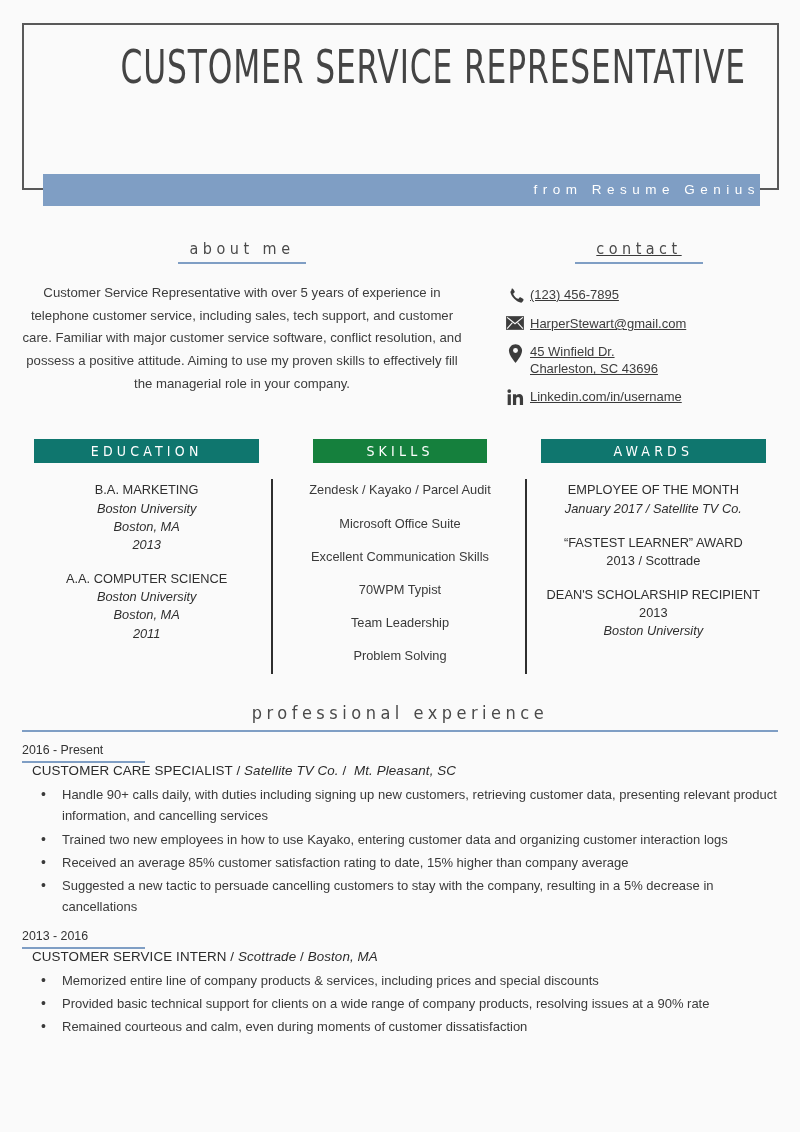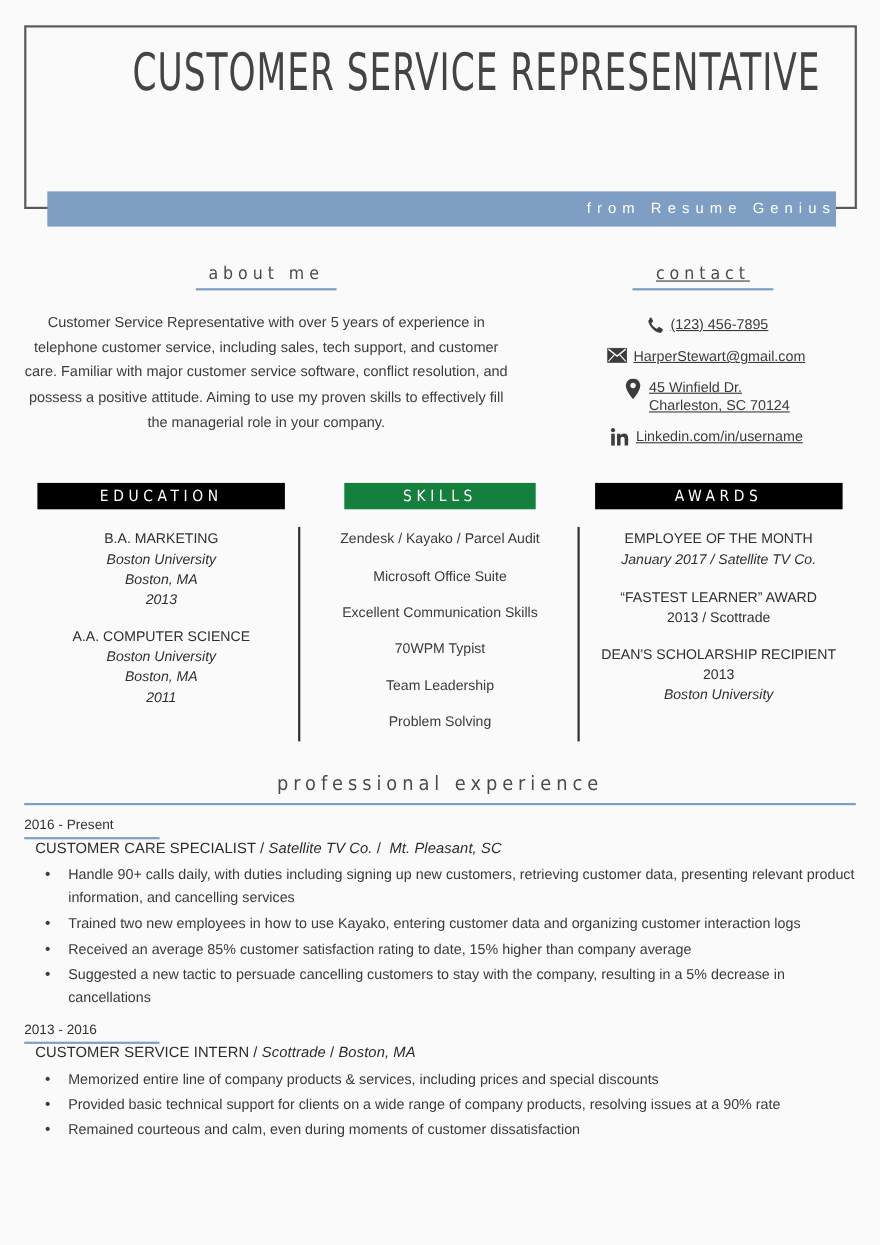--- a/index.html
+++ b/index.html
@@ -86,21 +86,20 @@
     line-height: 1.72;
     text-align: center;
     color: #3c3c3c;
   }
 
   .contact-list { margin-top: 22px; }
   .contact-row {
     display: flex;
     align-items: flex-start;
     margin-bottom: 11px;
-    justify-content: center;
   }
   .contact-icon {
     width: 30px; min-width: 30px;
     display: flex; align-items: flex-start; justify-content: center;
     padding-top: 1px;
     color: #3c3c3c;
   }
   .contact-icon svg { display: block; }
   .contact-val {
     font-size: 13px;
@@ -122,21 +121,21 @@
   .bar-heading {
     text-align: center;
     color: #ffffff;
     font-family: "DejaVu Sans Condensed", "Liberation Sans Narrow", "Liberation Sans", sans-serif;
     font-size: 14px;
     letter-spacing: 4.2px;
     line-height: 24px;
     height: 24px;
     font-weight: 400;
   }
-  .bar-blue { background: #000000; }
+  .bar-blue { background: #0f766e; }
   .bar-dark { background: #15803d; }
   .bar-wrap-edu { padding: 0 2px; }
   .bar-wrap-skl { padding: 0 28px; }
   .bar-wrap-awd { padding: 0 2px; }
 
   .tcol-body { margin-top: 18px; text-align: center; font-size: 12.8px; line-height: 1.42; }
   .entry { margin-bottom: 16px; }
   .entry .e-title { color: #2f2f2f; }
   .entry .e-sub { font-style: italic; color: #2f2f2f; }
   .entry .e-sub-plain { font-style: normal; color: #2f2f2f; }
@@ -235,21 +234,21 @@
         </div>
 
         <div class="contact-row">
           <span class="contact-icon">
             <svg width="15" height="19" viewBox="0 0 16 20" fill="#3c3c3c">
               <path d="M8 0C4.1 0 1 3.1 1 7c0 5 7 13 7 13s7-8 7-13c0-3.9-3.1-7-7-7z"></path>
               <circle cx="8" cy="6.8" r="2.6" fill="#fafafa"></circle>
             </svg>
           </span>
           <span class="contact-val">45 Winfield Dr.
-Charleston, SC 70124</span>
+Charleston, SC 43696</span>
         </div>
 
         <div class="contact-row">
           <span class="contact-icon">
             <svg width="17" height="17" viewBox="0 0 18 18" fill="#3c3c3c">
               <circle cx="2.4" cy="2.2" r="2.0"></circle>
               <rect x="0.7" y="5.6" width="3.4" height="11.4"></rect>
               <path d="M6.3 5.6h3.3v1.6c.6-1.1 1.9-1.9 3.4-1.9 2.6 0 4.0 1.7 4.0 4.7V17h-3.4v-6.2c0-1.5-.6-2.4-1.9-2.4-1.2 0-2.0.8-2.0 2.4V17H6.3V5.6z"></path>
             </svg>
           </span>

